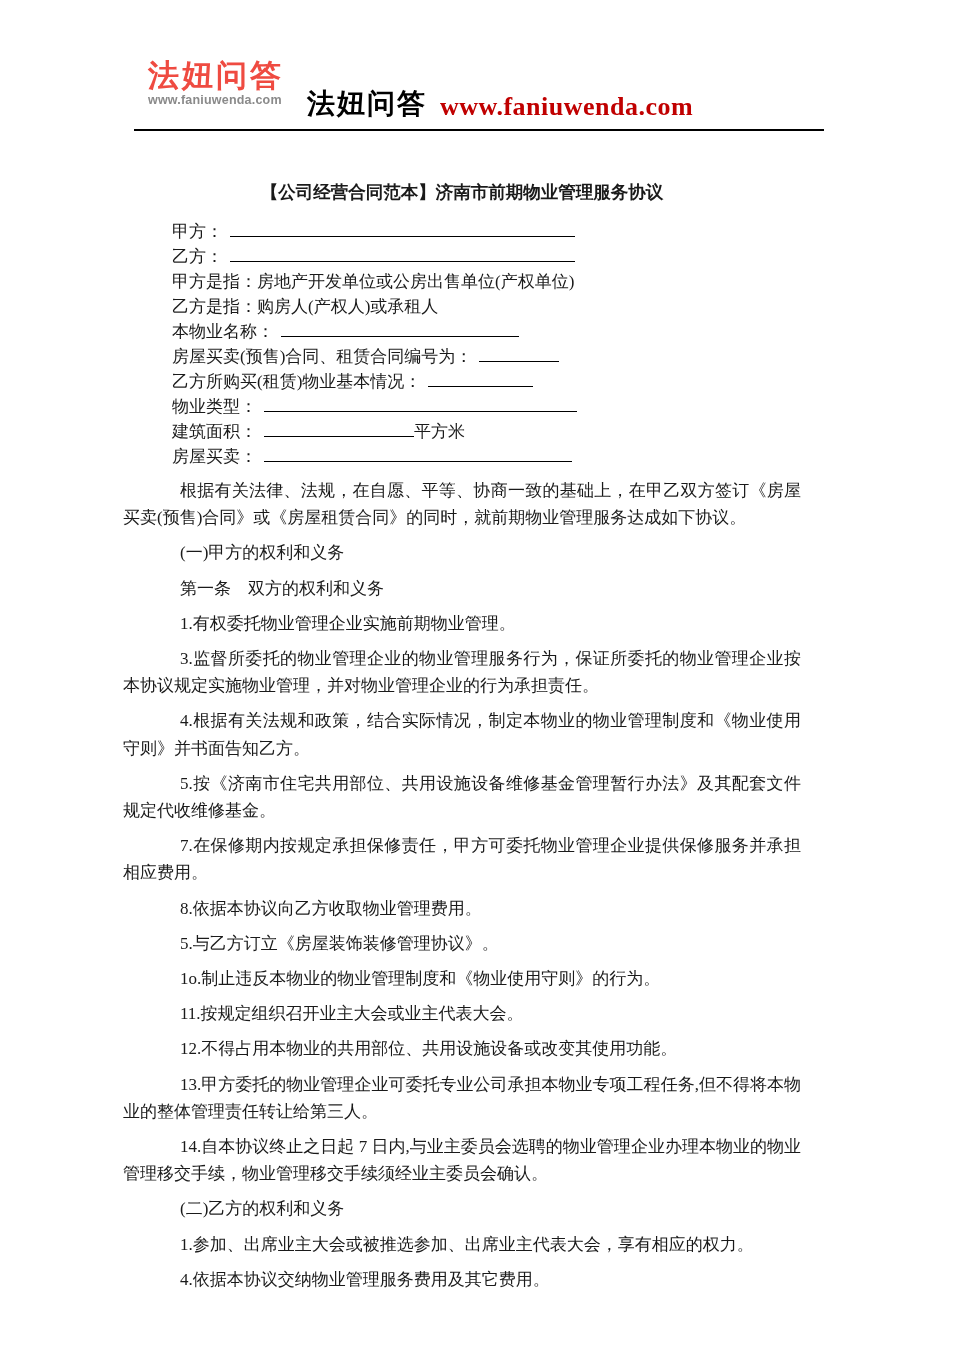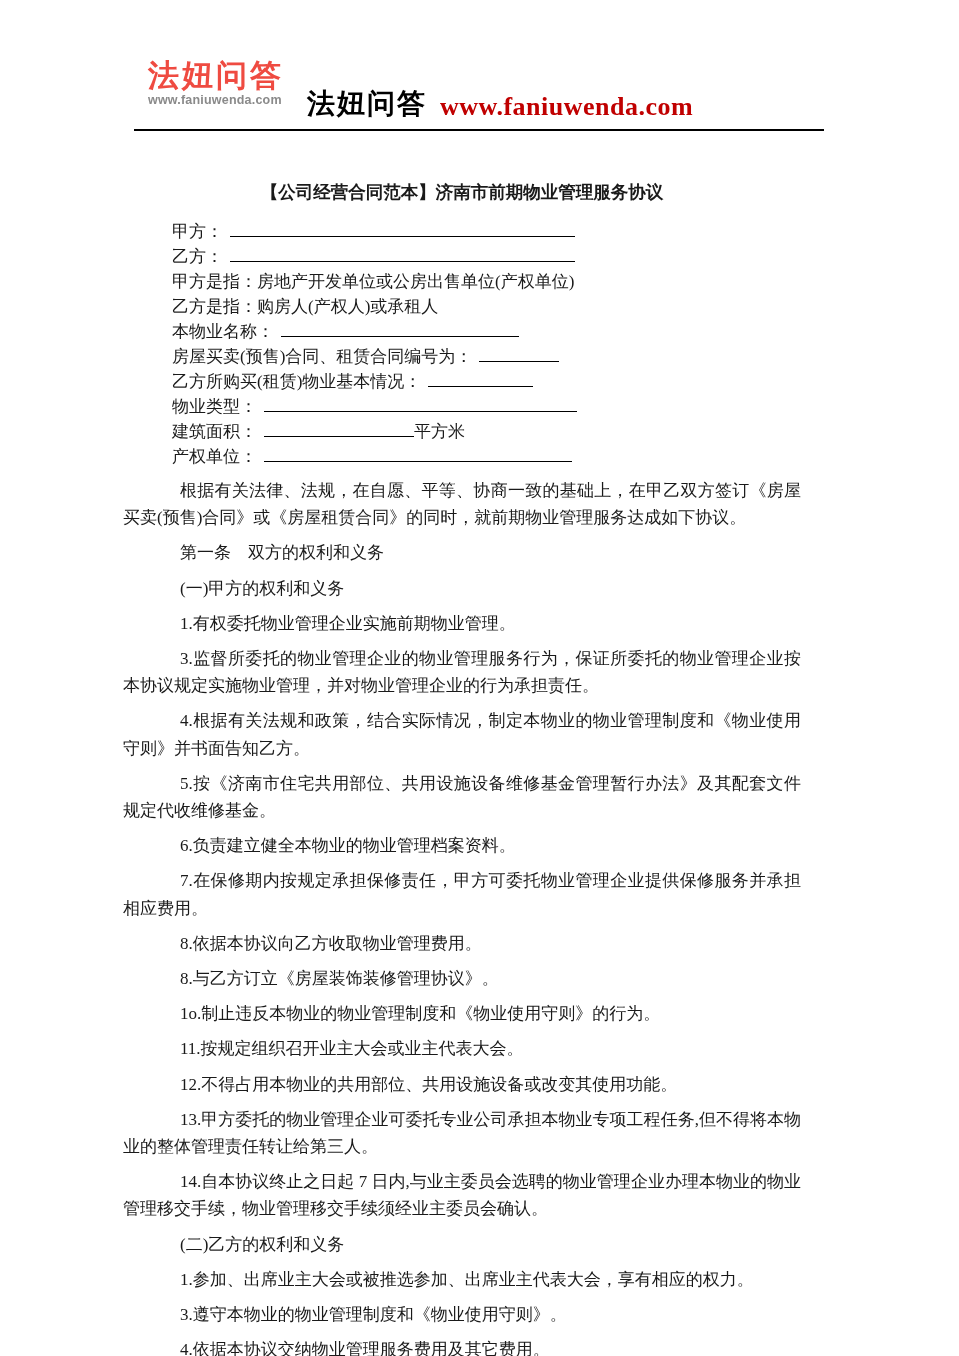--- a/index.html
+++ b/index.html
@@ -96,37 +96,35 @@
   <div class="form-section" id="form-lines">
       <div class="form-line"><span>甲方：</span><span class="blank" style="width: 345px;"></span></div>
       <div class="form-line"><span>乙方：</span><span class="blank" style="width: 345px;"></span></div>
       <div class="form-line"><span>甲方是指：房地产开发单位或公房出售单位(产权单位)</span></div>
       <div class="form-line"><span>乙方是指：购房人(产权人)或承租人</span></div>
       <div class="form-line"><span>本物业名称：</span><span class="blank" style="width: 238px;"></span></div>
       <div class="form-line"><span>房屋买卖(预售)合同、租赁合同编号为：</span><span class="blank" style="width: 80px;"></span></div>
       <div class="form-line"><span>乙方所购买(租赁)物业基本情况：</span><span class="blank" style="width: 105px;"></span></div>
       <div class="form-line"><span>物业类型：</span><span class="blank" style="width: 313px;"></span></div>
       <div class="form-line"><span>建筑面积：</span><span class="blank" style="width: 150px;"></span><span>平方米</span></div>
-      <div class="form-line"><span>产权单位：</span><span class="blank" style="width: 308px;"></span></div>
+      <div class="form-line"><span>房屋买卖：</span><span class="blank" style="width: 308px;"></span></div>
     </div>
   <div class="paragraphs" id="paragraphs">
       <p class="para">根据有关法律、法规，在自愿、平等、协商一致的基础上，在甲乙双方签订《房屋买卖(预售)合同》或《房屋租赁合同》的同时，就前期物业管理服务达成如下协议。</p>
+      <p class="para">(一)甲方的权利和义务</p>
       <p class="para">第一条　双方的权利和义务</p>
-      <p class="para">(一)甲方的权利和义务</p>
       <p class="para">1.有权委托物业管理企业实施前期物业管理。</p>
       <p class="para">3.监督所委托的物业管理企业的物业管理服务行为，保证所委托的物业管理企业按本协议规定实施物业管理，并对物业管理企业的行为承担责任。</p>
       <p class="para">4.根据有关法规和政策，结合实际情况，制定本物业的物业管理制度和《物业使用守则》并书面告知乙方。</p>
       <p class="para">5.按《济南市住宅共用部位、共用设施设备维修基金管理暂行办法》及其配套文件规定代收维修基金。</p>
-      <p class="para">6.负责建立健全本物业的物业管理档案资料。</p>
       <p class="para">7.在保修期内按规定承担保修责任，甲方可委托物业管理企业提供保修服务并承担相应费用。</p>
       <p class="para">8.依据本协议向乙方收取物业管理费用。</p>
-      <p class="para">8.与乙方订立《房屋装饰装修管理协议》。</p>
+      <p class="para">5.与乙方订立《房屋装饰装修管理协议》。</p>
       <p class="para">1o.制止违反本物业的物业管理制度和《物业使用守则》的行为。</p>
       <p class="para">11.按规定组织召开业主大会或业主代表大会。</p>
       <p class="para">12.不得占用本物业的共用部位、共用设施设备或改变其使用功能。</p>
       <p class="para">13.甲方委托的物业管理企业可委托专业公司承担本物业专项工程任务,但不得将本物业的整体管理责任转让给第三人。</p>
       <p class="para">14.自本协议终止之日起 7 日内,与业主委员会选聘的物业管理企业办理本物业的物业管理移交手续，物业管理移交手续须经业主委员会确认。</p>
       <p class="para">(二)乙方的权利和义务</p>
       <p class="para">1.参加、出席业主大会或被推选参加、出席业主代表大会，享有相应的权力。</p>
-      <p class="para">3.遵守本物业的物业管理制度和《物业使用守则》。</p>
       <p class="para">4.依据本协议交纳物业管理服务费用及其它费用。</p>
     </div>
 </div>
 
 </body></html>

